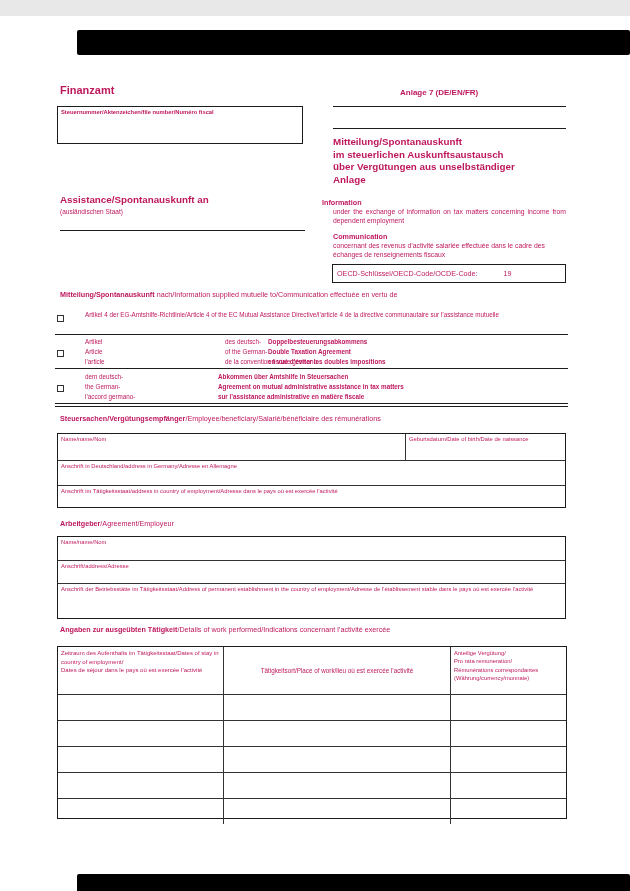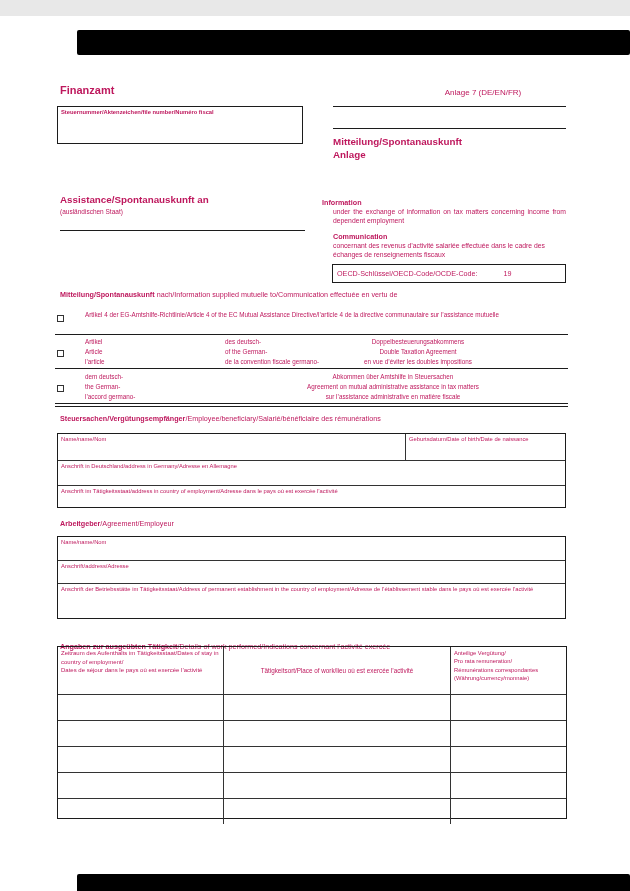--- a/index.html
+++ b/index.html
@@ -7,21 +7,21 @@
     position:relative;width:630px;height:891px;background:#ffffff;
     font-family:"Liberation Sans","DejaVu Sans",sans-serif;color:#be185d;
     overflow:hidden;margin:16px auto;
   }
   .abs{position:absolute;}
   .bar{background:#000;border-radius:2px;}
   .rule{background:#1c1c1c;height:1.2px;}
   .bold{font-weight:bold;}
   .pre{white-space:pre-line;}
   .just{text-align:justify;}
-  .right{text-align:center;}
+  .right{text-align:left;font-weight:bold;}
   .fieldbox{border:1.5px solid #1c1c1c;box-sizing:border-box;background:#fff;}
   .lbl{font-size:5.8px;line-height:7.5px;padding:2px 3px;}
   .cb{width:7px;height:7px;border:1px solid #333;background:#fff;box-sizing:border-box;}
   .small{font-size:6.3px;line-height:9.5px;}
   .col3line{line-height:10.2px;}
   
   .rowline{border-top:1px solid #333;}
   
   .wtable{border:1.5px solid #1c1c1c;box-sizing:border-box;display:flex;flex-direction:column;}
   .trow{display:grid;grid-template-columns:166px 227px 1fr;flex:0 0 auto;}
@@ -46,20 +46,22 @@
 
   <div class="abs fieldbox" style="left:57px;top:90px;width:246px;height:38px;">
     <div class="lbl" style="font-weight:600;">Steuernummer/Aktenzeichen/file number/Numéro fiscal</div>
   </div>
 
   <div class="abs rule" style="left:333px;top:90px;width:233px;"></div>
   <div class="abs rule" style="left:333px;top:112px;width:233px;"></div>
 
   <div class="abs bold" style="left:333px;top:120px;width:240px;font-size:9.8px;line-height:12.6px;">
     <div>Mitteilung/Spontanauskunft</div>
+    <div>im steuerlichen Auskunftsaustausch</div>
+    <div>über Vergütungen aus unselbständiger</div>
     <div>Anlage</div>
   </div>
 
   <div class="abs bold" style="left:322px;top:182px;font-size:7.2px;">Information</div>
   <div class="abs just" style="left:333px;top:191px;width:233px;font-size:6.8px;line-height:9.2px;">under the exchange of information on tax matters concerning income from dependent employment</div>
 
   <div class="abs bold" style="left:333px;top:216px;font-size:7.2px;">Communication</div>
   <div class="abs" style="left:333px;top:225px;width:233px;font-size:6.8px;line-height:9.2px;">concernant des revenus d’activité salariée effectuée dans le cadre des échanges de renseignements fiscaux</div>
 
   <div class="abs fieldbox" style="left:332px;top:248px;width:234px;height:19px;border-width:1px;display:flex;align-items:center;">
@@ -131,21 +133,21 @@
       <div class="lbl">Name/name/Nom</div>
     </div>
     <div class="rowline" style="height:22px;flex:0 0 auto;">
       <div class="lbl">Anschrift/address/Adresse</div>
     </div>
     <div class="rowline" style="flex:1;">
       <div class="lbl" style="width:500px;">Anschrift der Betriebsstätte im Tätigkeitsstaat/Address of permanent establishment in the country of employment/Adresse de l’établissement stable dans le pays où est exercée l’activité</div>
     </div>
   </div>
 
-  <div class="abs" style="left:60px;top:626px;width:508px;font-size:7.2px;">
+  <div class="abs" style="left:60px;top:609px;width:508px;font-size:7.2px;">
     <span class="bold">Angaben zur ausgeübten Tätigkeit</span><span>/Details of work performed/Indications concernant l’activité exercée</span>
   </div>
 
   <div class="abs wtable" style="left:57px;top:630px;width:510px;height:173px;">
     <div class="trow" style="height:47px;">
       <div class="tcell th1 pre">Zeitraum des Aufenthalts im Tätigkeitsstaat/Dates of stay in country of employment/
 Dates de séjour dans le pays où est exercée l’activité</div>
       <div class="tcell th2">Tätigkeitsort/Place of work/lieu où est exercée l’activité</div>
       <div class="tcell th3 pre">Anteilige Vergütung/
 Pro rata remuneration/

